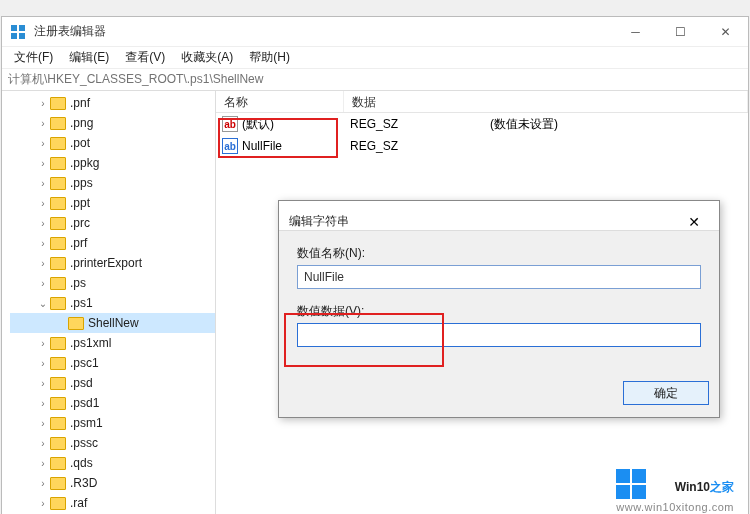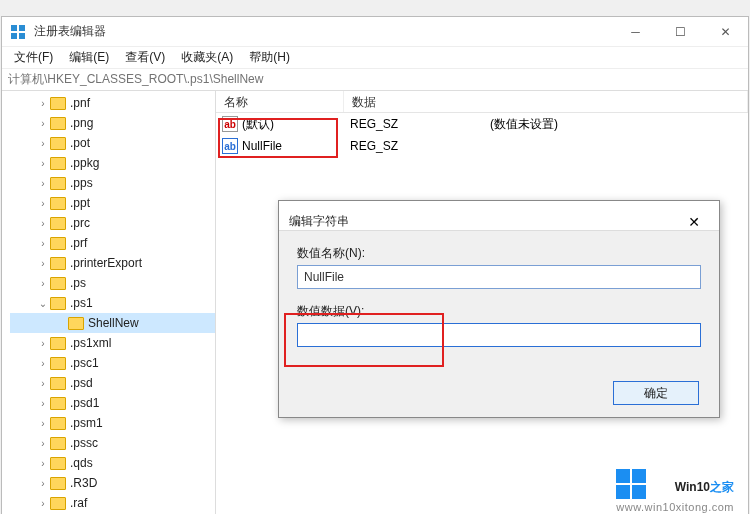--- a/index.html
+++ b/index.html
@@ -45,21 +45,21 @@
 .redbox1 { position:absolute; border:2px solid #e02020; left:218px; top:118px; width:120px; height:40px; pointer-events:none; }
 
 .dialog { position:absolute; left:278px; top:200px; width:442px; height:218px; background:#f0f0f0; border:1px solid #888; box-shadow:2px 2px 8px rgba(0,0,0,0.25); }
 .dlg-title { height:30px; background:#fff; display:flex; align-items:flex-end; padding:0 10px; border-bottom:1px solid #ddd; }
 .dlg-title .t { flex:1; color:#222; }
 .dlg-close { width:30px; text-align:center; font-size:14px; }
 .dlg-body { padding: 10px 18px; }
 .dlg-label { color:#222; margin-top:4px; margin-bottom:3px; }
 .dlg-input { width:100%; height:24px; border:1px solid #7a9fd4; background:#fff; padding:2px 6px; color:#333; outline:none; }
 .dlg-input.focus { border:1px solid #2a6fd6; }
-.dlg-buttons { position:absolute; right:20px; bottom:12px; display:flex; gap:8px; }
+.dlg-buttons { position:absolute; right:10px; bottom:12px; display:flex; gap:8px; }
 .dlg-buttons button { width:86px; height:24px; background:#e9e9e9; border:1px solid #aaa; color:#222; }
 .dlg-buttons button.primary { border:1px solid #2a6fd6; background:#e5f1fb; }
 
 .redbox2 { position:absolute; border:2px solid #e02020; left:284px; top:313px; width:160px; height:54px; pointer-events:none; }
 
 .watermark { position:absolute; right:14px; bottom:14px; text-align:right; z-index:1; }
 .watermark .logo { display:flex; align-items:center; justify-content:space-between; gap:16px; }
 .watermark .logo-grid { display:grid; grid-template-columns:14px 14px; grid-template-rows:14px 14px; gap:2px; }
 .watermark .logo-grid span { background:#1b8ef2; }
 .watermark .logo-text { font-size:22px; font-weight:bold; color:#222; }

